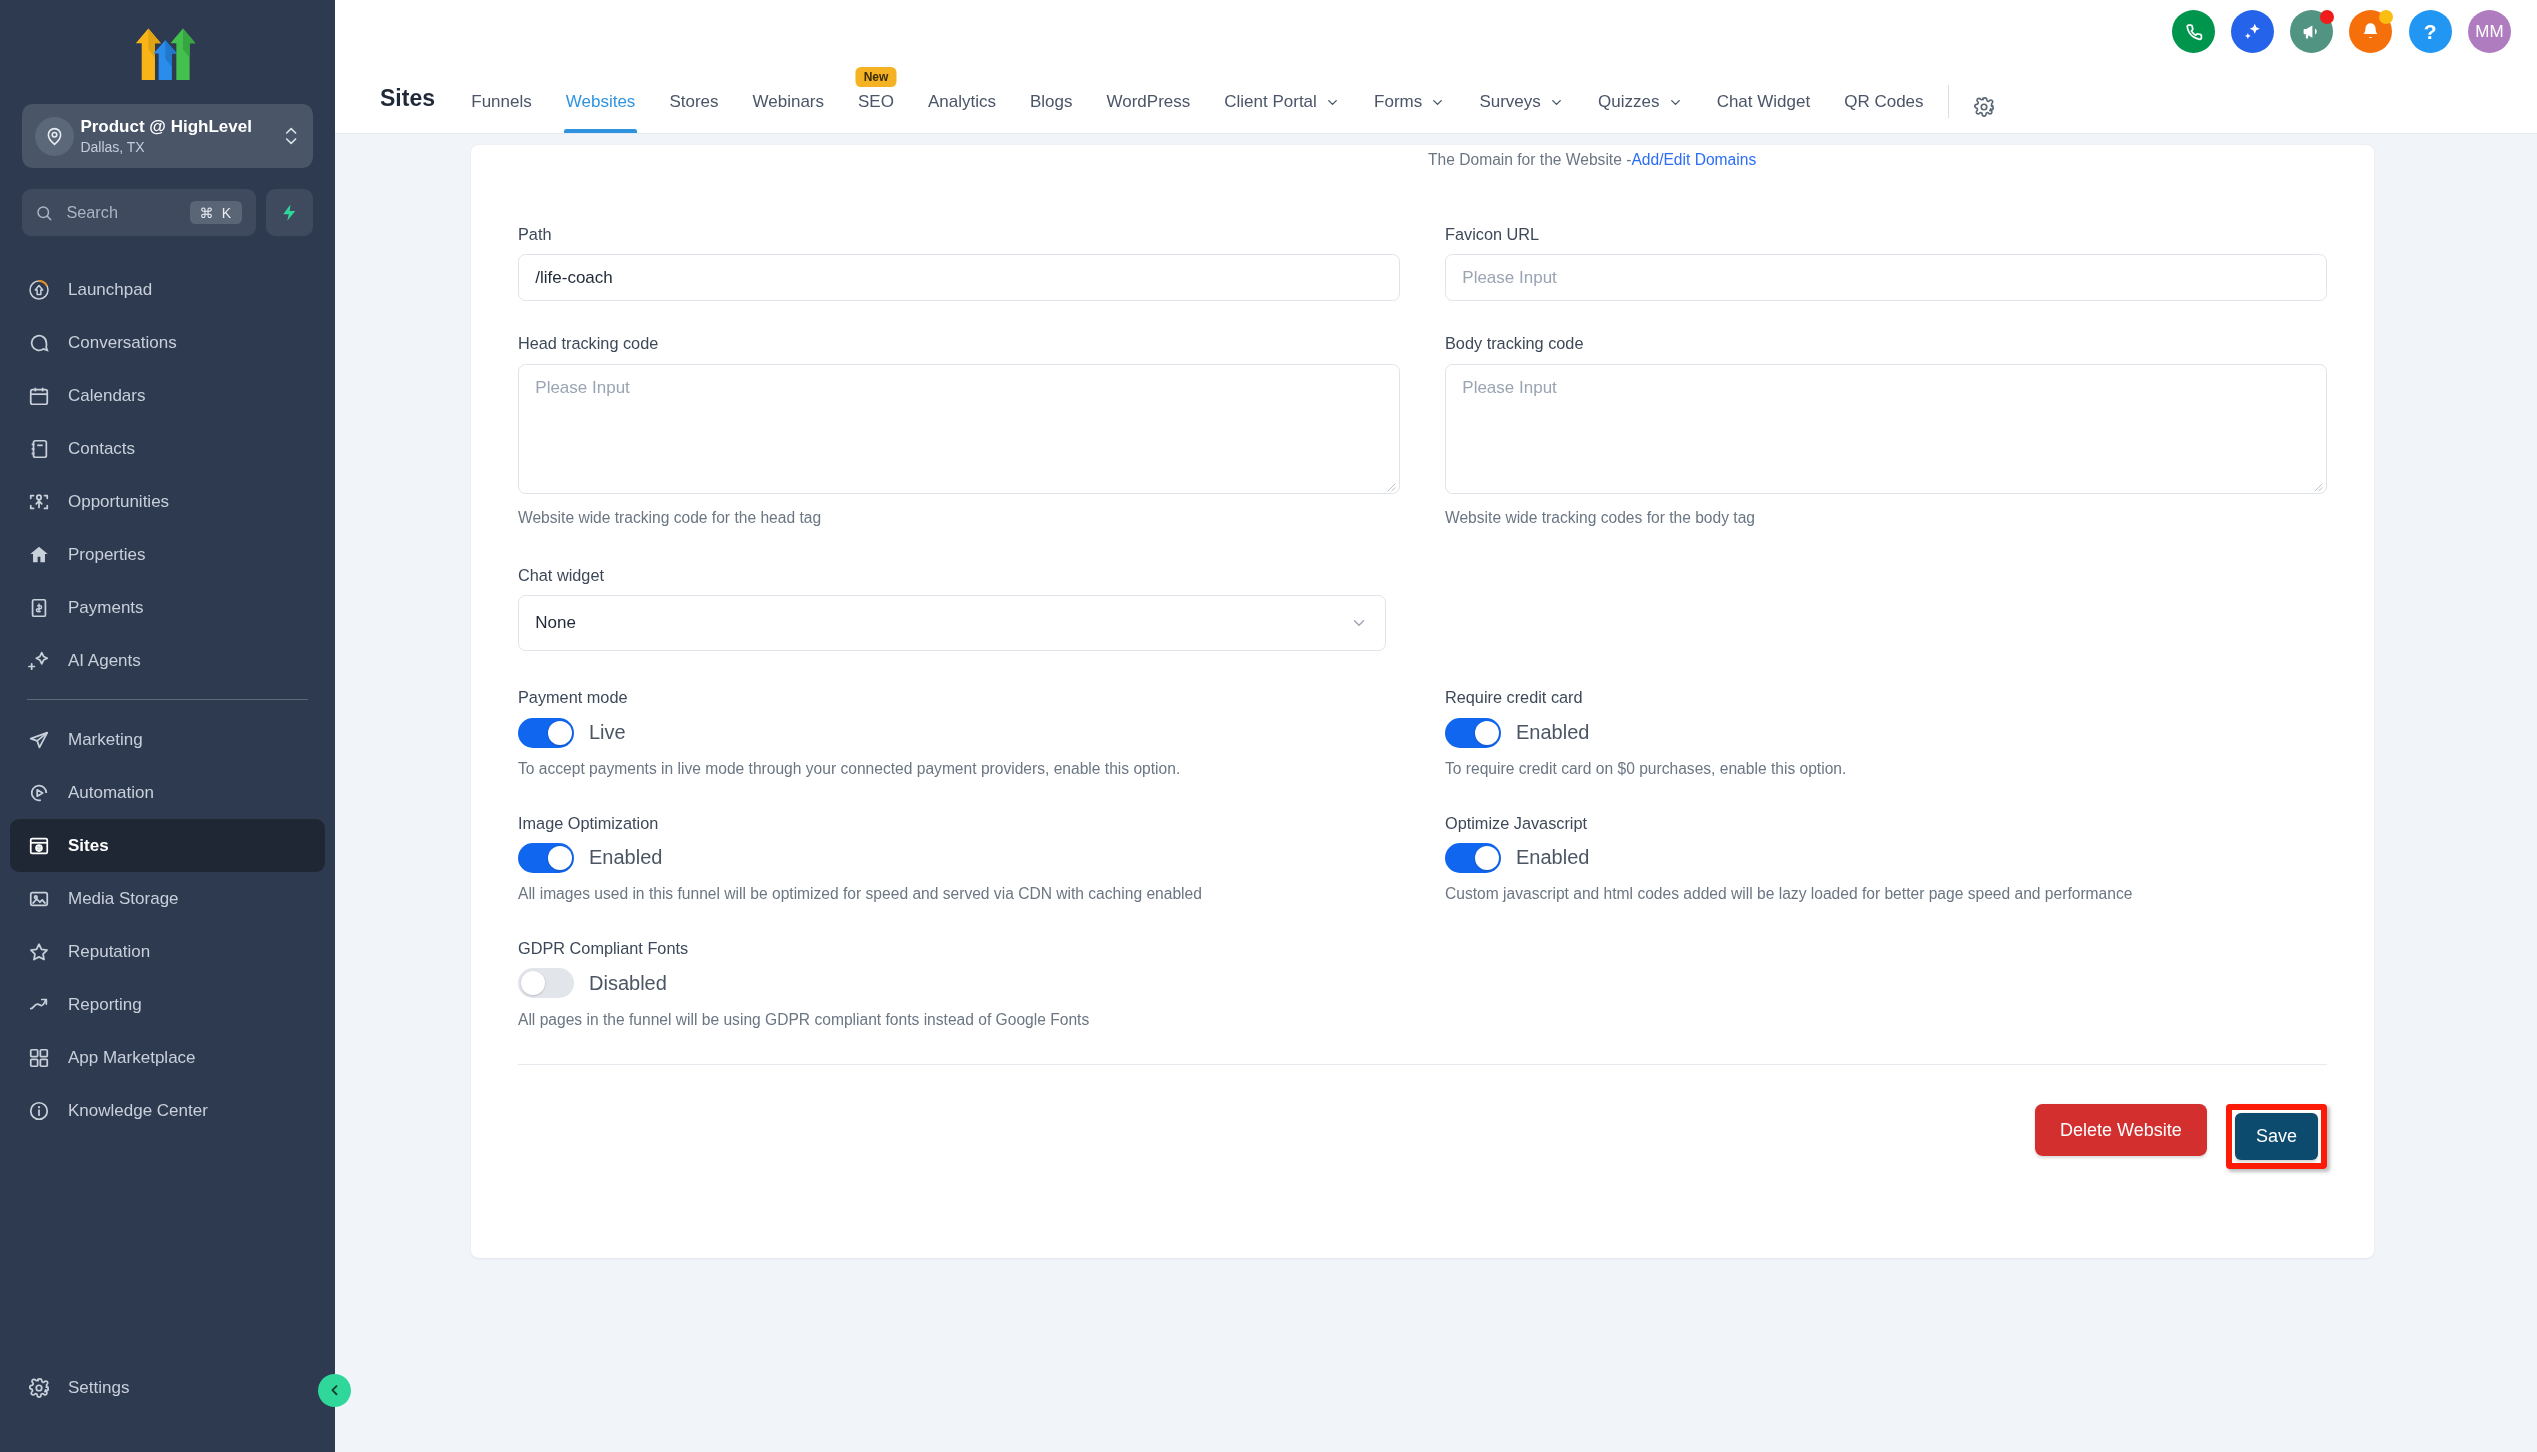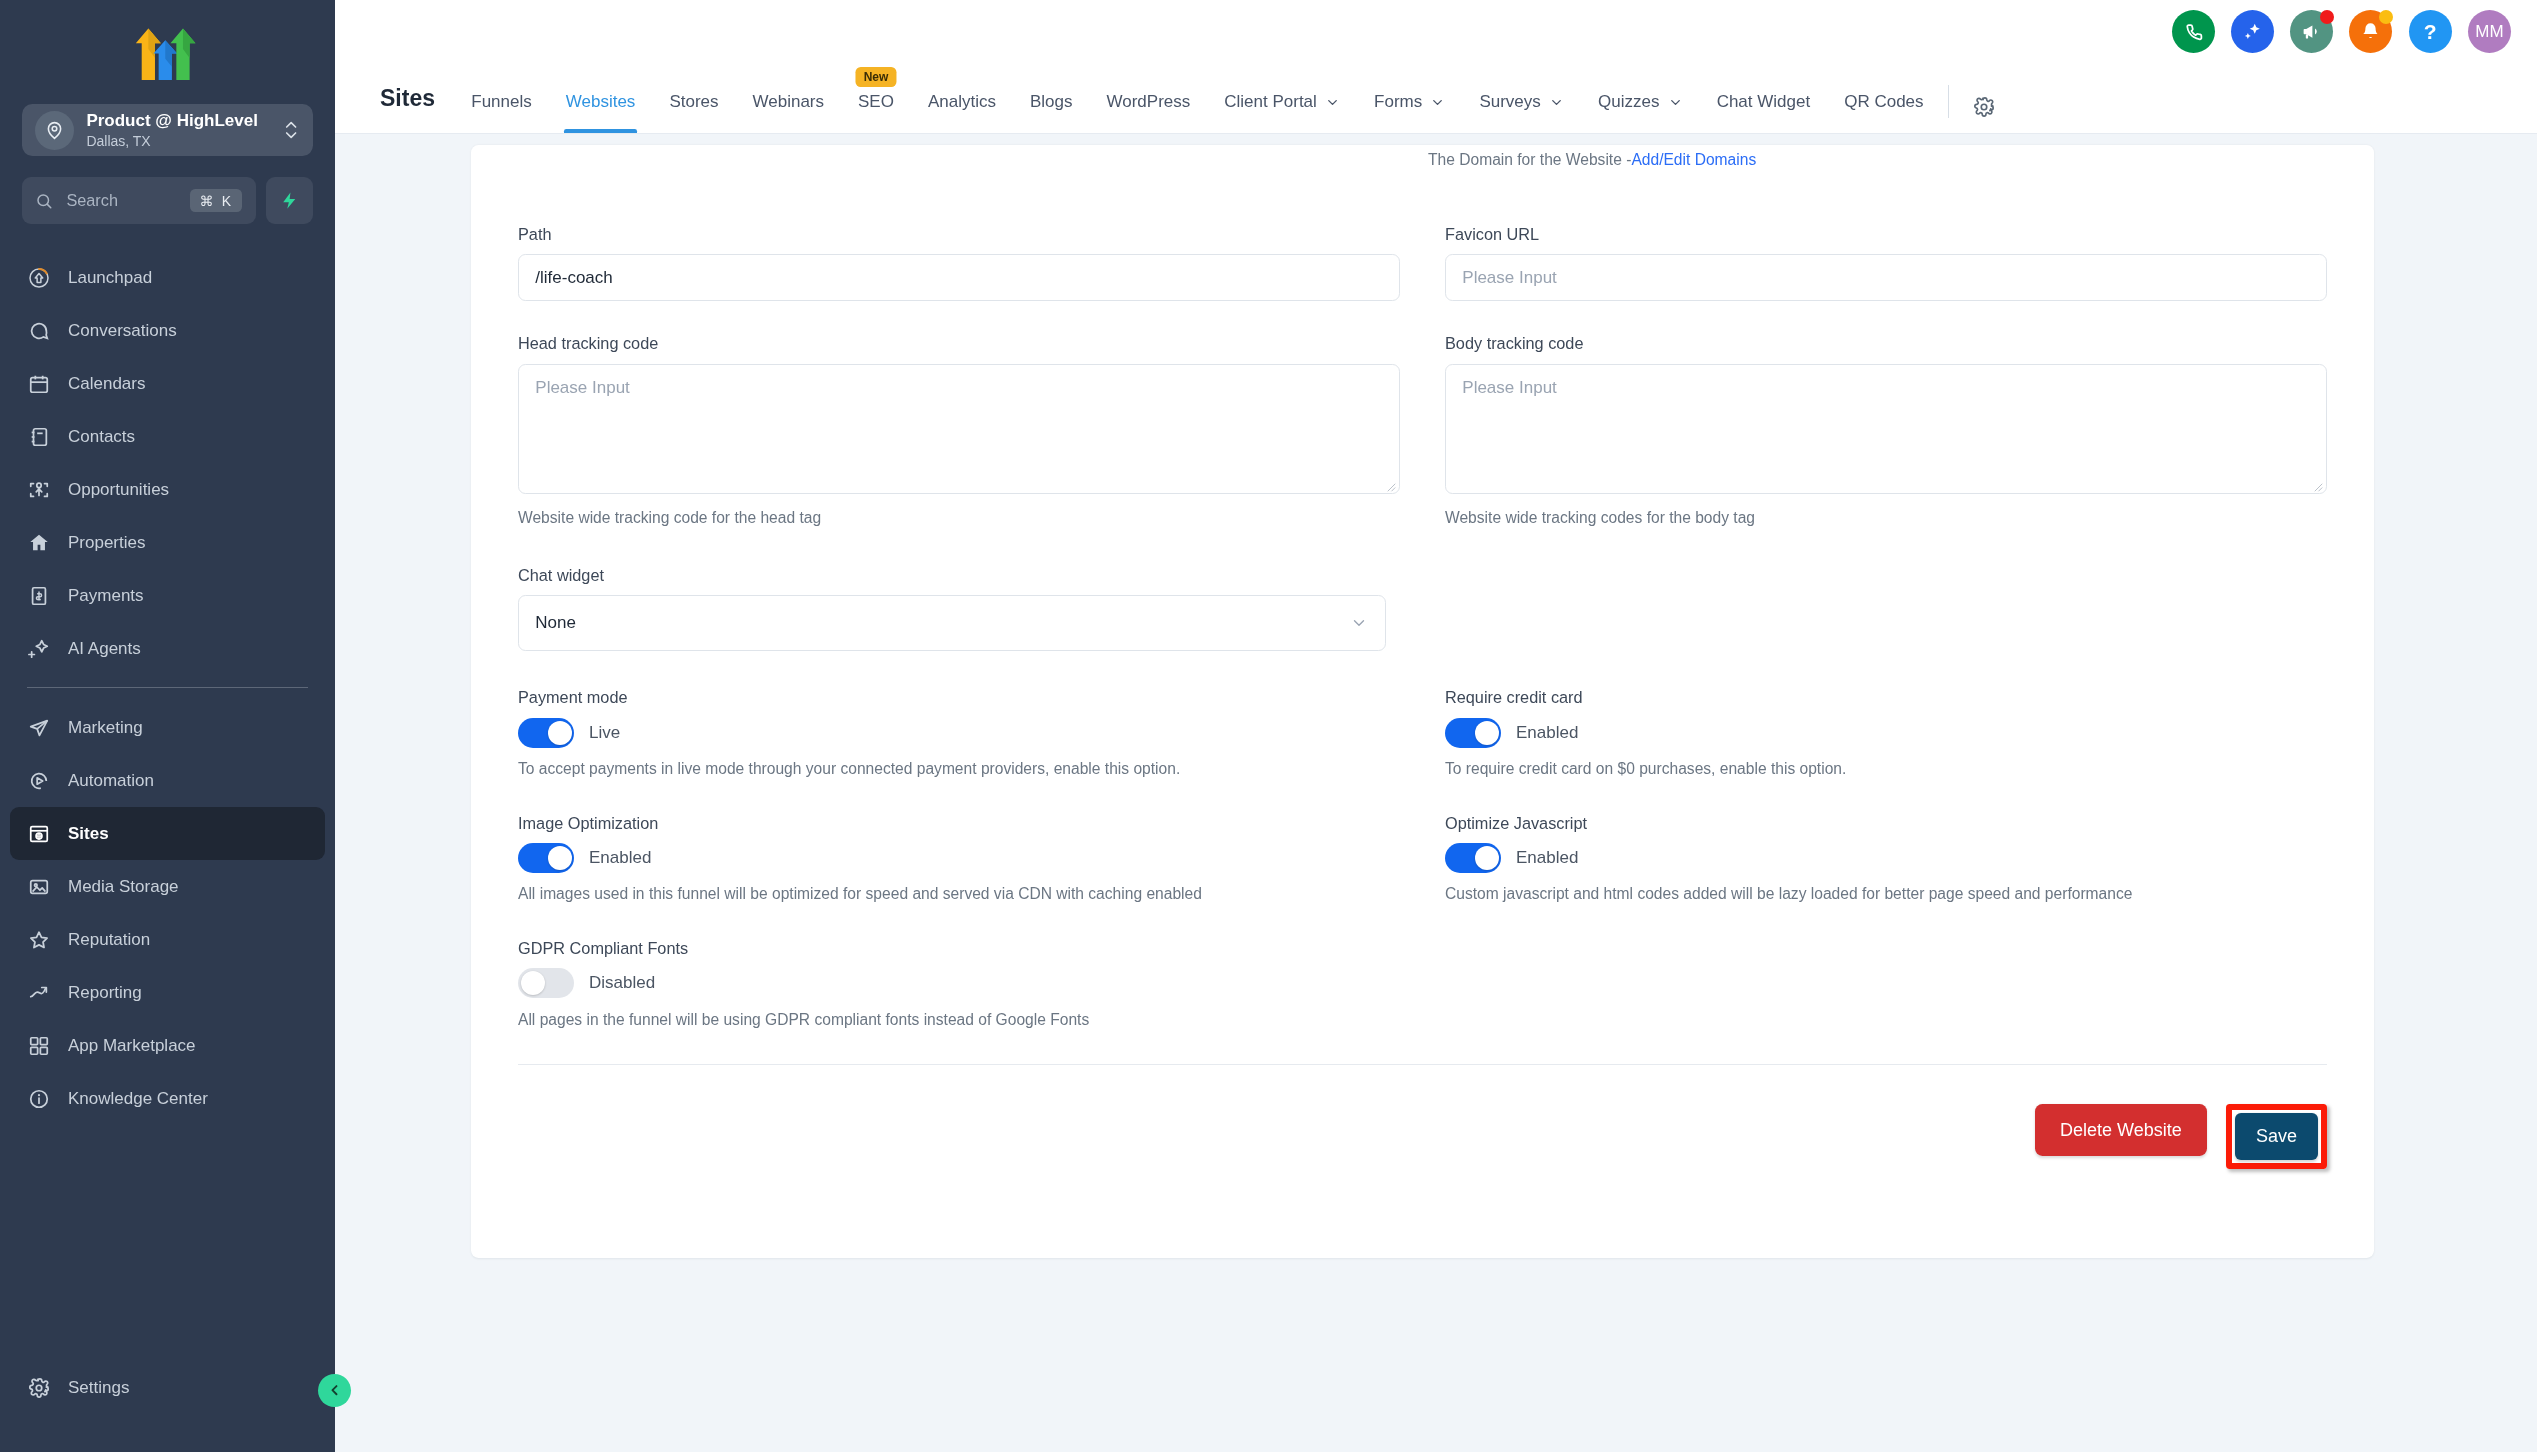--- a/index.html
+++ b/index.html
@@ -15,23 +15,23 @@
   .sidebar {
     width: 335px; height: 1453px; flex: 0 0 335px;
     background: #2e3a4f;
     position: relative;
     display: flex; flex-direction: column;
   }
   .logo-wrap { height: 104px; display: flex; align-items: center; justify-content: center; }
   .logo { width: 67px; height: 56px; }
 
   .loc-card {
-    margin: 0 22px; height: 52px;
+    margin: 0 22px; height: 64px;
     background: #4a5568; border-radius: 10.4px;
-    display: flex; align-items: center; padding: 0 13.4px; gap: 12px;
+    display: flex; align-items: center; padding: 0 13.4px; gap: 6px;
     cursor: pointer;
   }
   .loc-avatar {
     width: 39px; height: 39px; border-radius: 50%;
     background: #5b6879; display: flex; align-items: center; justify-content: center;
     flex: 0 0 39px;
   }
   .loc-text { flex: 1; min-width: 0; }
   .loc-name { color: #fff; font-size: 17px; font-weight: 700; line-height: 1.25; white-space: nowrap; }
   .loc-sub { color: #c4cdd9; font-size: 14px; line-height: 1.3; }
@@ -170,21 +170,21 @@
   .tgl {
     width: 56px; height: 30px; border-radius: 15px; background: #1166ef;
     position: relative; cursor: pointer; flex: 0 0 56px;
   }
   .tgl.off { background: #e2e5ea; }
   .tgl .knob {
     position: absolute; top: 3px; left: 30px; width: 24px; height: 24px;
     border-radius: 50%; background: #fff; box-shadow: 0 0.7px 2.2px rgba(0,0,0,.2);
   }
   .tgl.off .knob { left: 3px; }
-  .tgl-label { font-size: 17px; color: #4b5563; }
+  .tgl-label { font-size: 20px; color: #4b5563; }
 
   .divider-line { height: 0.7px; background: #e6eaef; margin-top: 33px; }
 
   .actions { display: flex; justify-content: flex-end; align-items: flex-start; gap: 0; margin-top: 39px; }
   .btn-delete {
     background: #d32f2f; color: #fff; border: none; border-radius: 7.4px;
     font-size: 18px; padding: 0 25px; height: 52px; cursor: pointer;
     font-family: "Liberation Sans", sans-serif;
     box-shadow: 0 1.5px 3px rgba(0,0,0,.15);
   }

